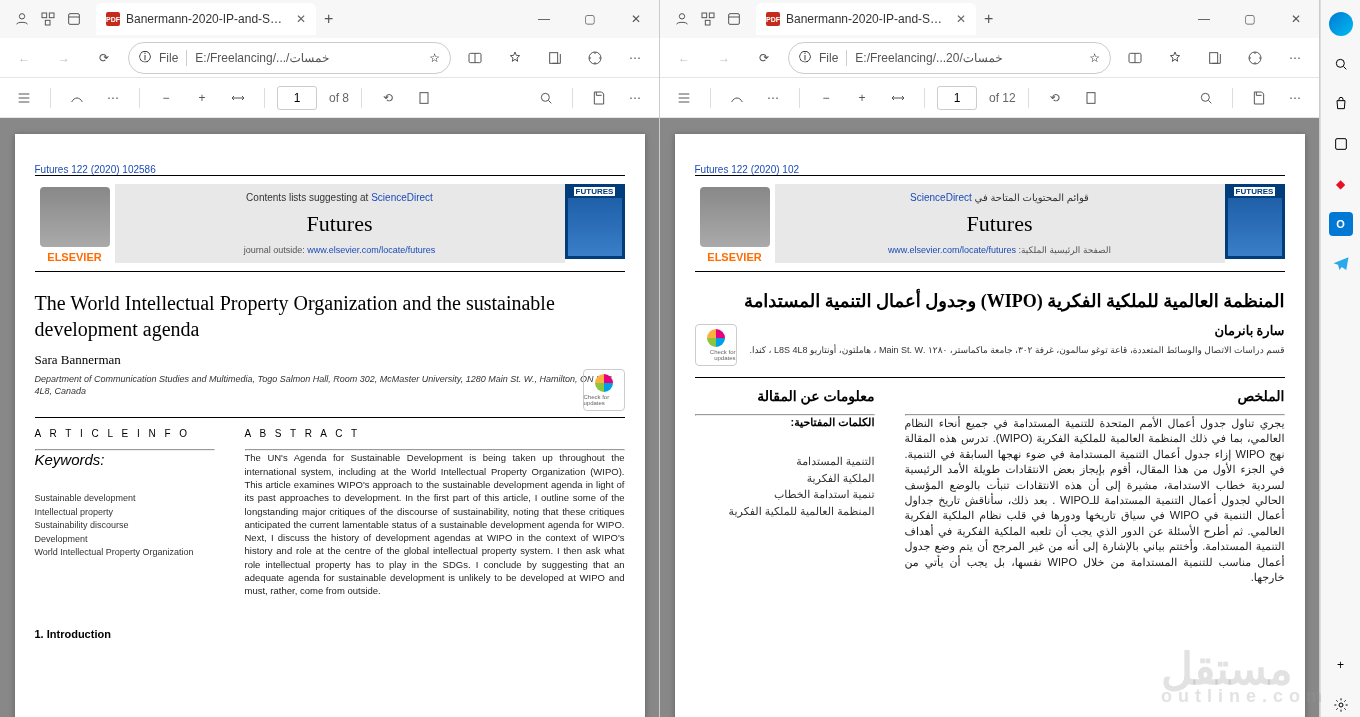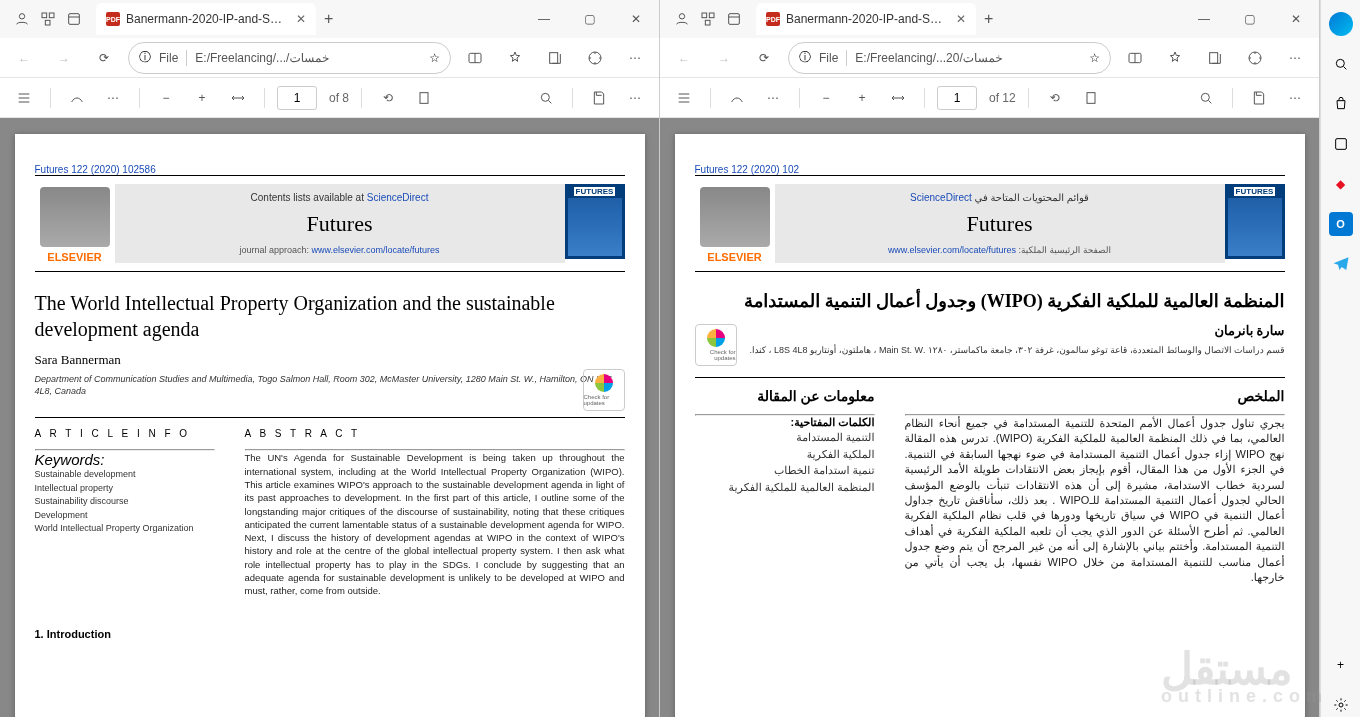--- a/index.html
+++ b/index.html
@@ -57,21 +57,21 @@
 .article-title { font-family: Georgia, serif; font-size: 20px; margin: 18px 0 6px; line-height:1.3; }
 .author { font-family: Georgia, serif; font-size: 13px; margin-top:10px; }
 .affiliation { font-size: 9px; font-style: italic; color: #333; margin-top: 6px; line-height:1.3;}
 .check-updates { position: absolute; right: 20px; top: 235px; width: 42px; height: 42px; border: 1px solid #ccc; border-radius: 4px; display:flex;flex-direction:column;align-items:center;justify-content:center;font-size:6px;color:#666;}
 .check-updates .circ{width:18px;height:18px;border-radius:50%;background:conic-gradient(#e6007e 0 25%,#00a0e9 0 50%,#8cc63f 0 75%,#fbb040 0 100%);margin-bottom:2px;}
 
 .info-abstract { display: flex; gap: 30px; margin-top: 20px; border-top: 1px solid #000; padding-top: 10px; }
 .info-col { width: 180px; }
 .info-col h4, .abstract-col h4 { font-size: 10px; letter-spacing: 3px; margin-bottom: 10px; font-weight:normal;}
 .keywords-label { font-size: 15px; font-style: italic; }
-.keywords-list { font-size: 9px; color: #333; line-height:1.5;}
+.keywords-list { font-size: 9px; color: #333; line-height:1.5;margin-top:24px;}
 .abstract-col { flex: 1; }
 .abstract-text { font-size: 9.5px; color: #222; text-align: justify; line-height:1.4;}
 
 .section-hdr { font-size: 11px; font-weight: bold; margin-top: 30px; }
 
 .rtl .page { direction: rtl; }
 .rtl .article-title { font-size: 18px; }
 .rtl .info-col h4, .rtl .abstract-col h4 { letter-spacing: 0; font-weight:bold; font-size:14px;}
 .rtl .keywords-label{font-size:11px;font-weight:bold;font-style:normal;}
 .rtl .keywords-list,.rtl .abstract-text{font-size:11px;}
@@ -214,23 +214,23 @@
 
     <div class="viewer">
       <div class="page">
         <div class="header-link">Futures 122 (2020) 102586</div>
         <div class="header-box">
           <div class="elsevier-logo">
             <div class="tree"></div>
             <div class="brand">ELSEVIER</div>
           </div>
           <div class="header-center">
-            <div class="contents-avail"><span>Contents lists available at </span><a>ScienceDirect</a></div>
+            <div class="contents-avail"><span>Contents lists suggesting at </span><a>ScienceDirect</a></div>
             <div class="journal-name">Futures</div>
-            <div class="homepage-line"><span>journal approach: </span><a>www.elsevier.com/locate/futures</a></div>
+            <div class="homepage-line"><span>journal outside: </span><a>www.elsevier.com/locate/futures</a></div>
           </div>
           <div class="futures-cover">
               <div class="label">FUTURES</div>
               <div class="body"></div>
             </div>
         </div>
         <div class="check-updates">
             <div class="circ"></div>
             <span>Check for updates</span>
           </div>

